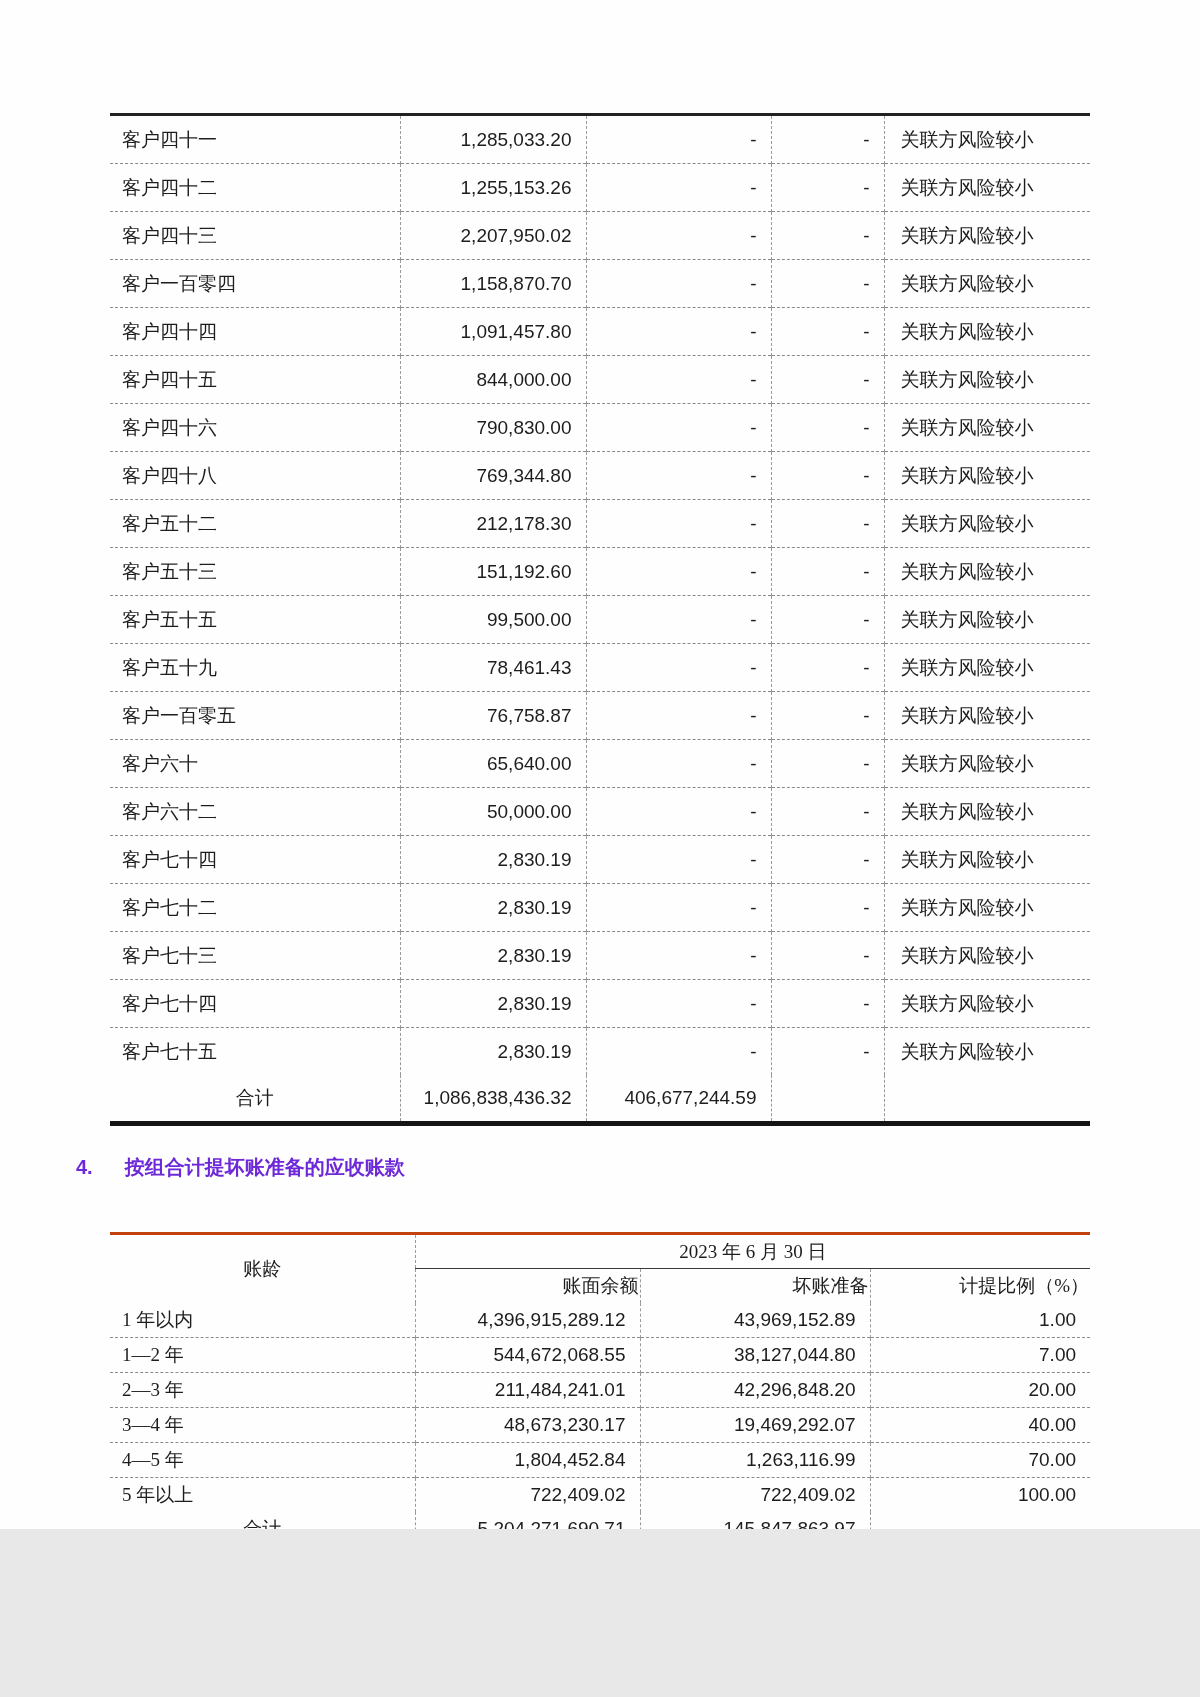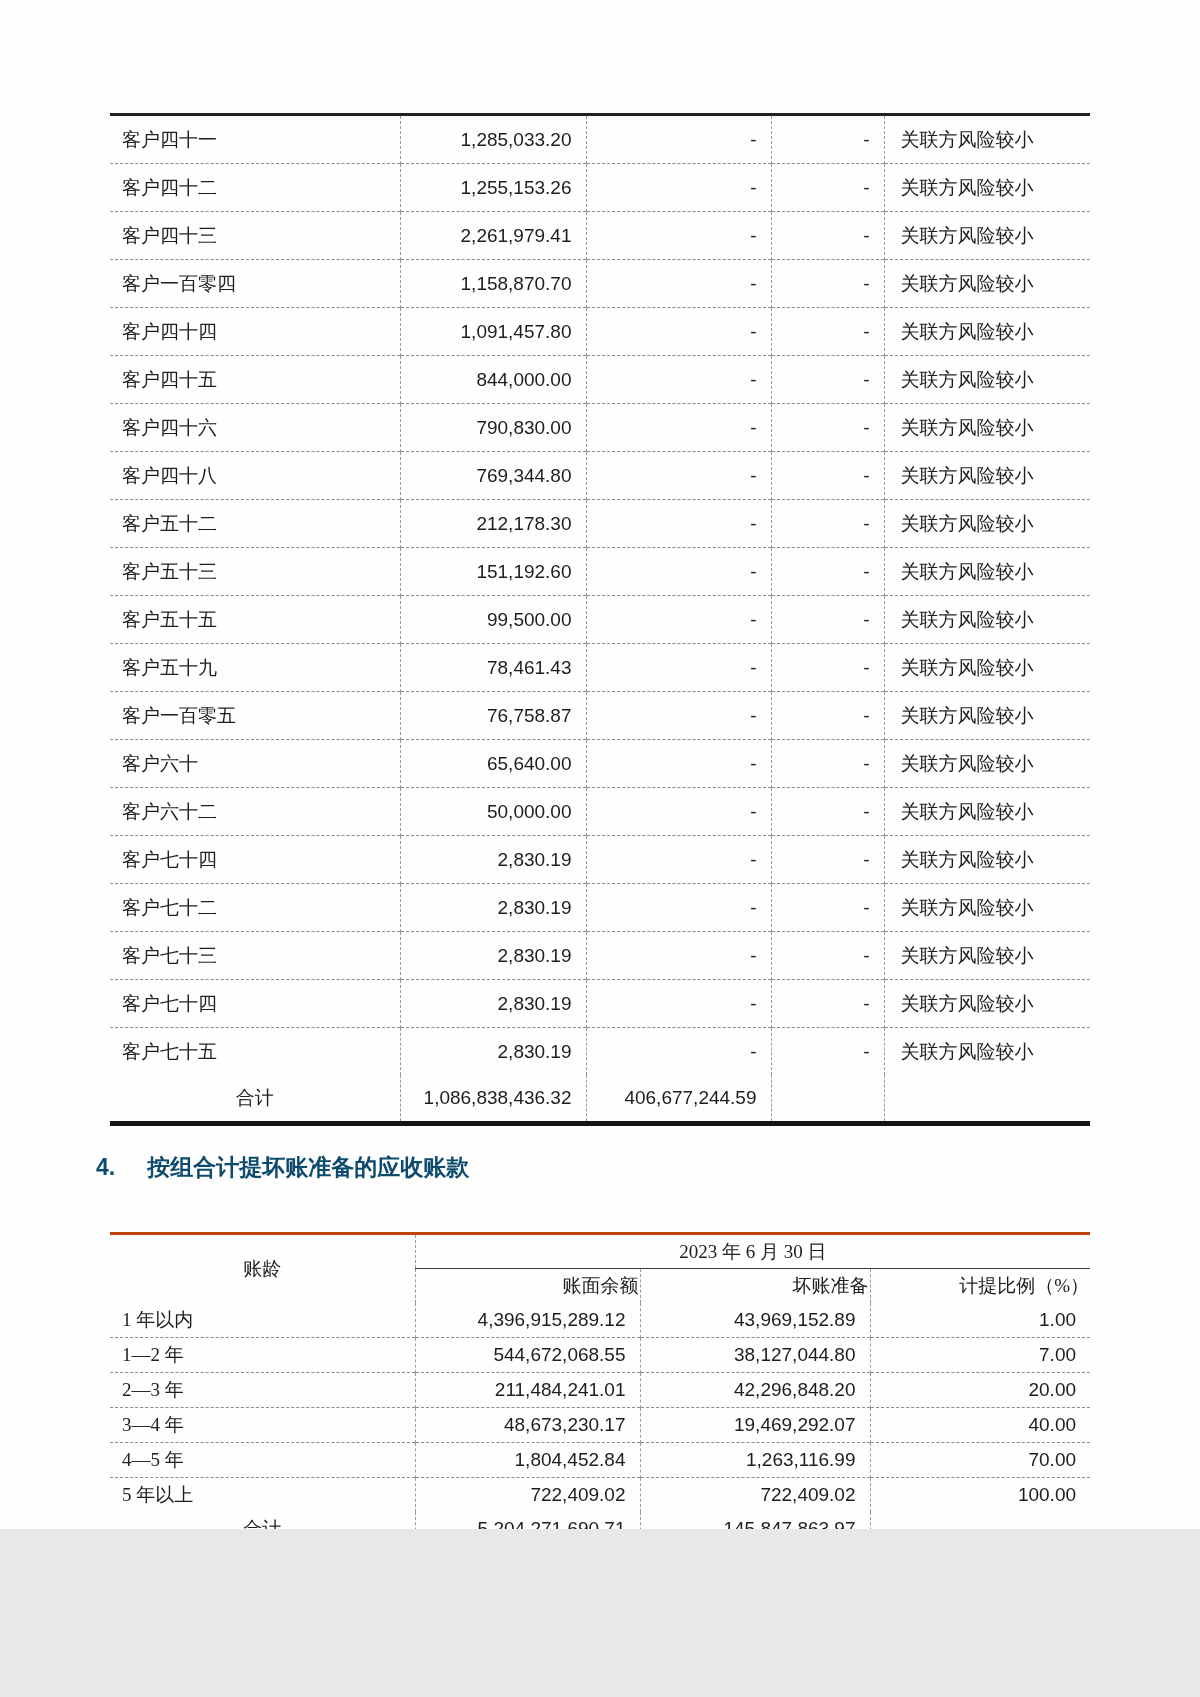--- a/index.html
+++ b/index.html
@@ -31,21 +31,21 @@
   
   .c-name{text-align:left;padding-left:12px;}
   .c-num{text-align:right;padding-right:14px;
          font-family:"Liberation Sans","DejaVu Sans",sans-serif;font-size:18px;}
   .c-dash{text-align:right;padding-right:14px;
           font-family:"Liberation Sans","DejaVu Sans",sans-serif;}
   .c-note{text-align:left;padding-left:16px;}
   .c-center{text-align:center;}
   
   .heading{
-    margin:26px 0 0 96px;font-size:23px;font-weight:bold;color:#0c4a6e;
+    margin:26px 0 0 76px;font-size:20px;font-weight:bold;color:#6d28d9;
     font-family:"Liberation Sans","DejaVu Sans",sans-serif;line-height:30px;
   }
   .heading .h-num{display:inline-block;margin-right:32px;}
   .footer{
     margin-top:36px;text-align:left;font-size:17px;letter-spacing:1px;color:#2a2a2a;
   }
 </style>
 </head>
 <body>
 
@@ -69,21 +69,21 @@
         </tr>
         <tr>
           <td class="c-name">客户四十二</td>
           <td class="c-num">1,255,153.26</td>
           <td class="c-dash">-</td>
           <td class="c-dash">-</td>
           <td class="c-note">关联方风险较小</td>
         </tr>
         <tr>
           <td class="c-name">客户四十三</td>
-          <td class="c-num">2,261,979.41</td>
+          <td class="c-num">2,207,950.02</td>
           <td class="c-dash">-</td>
           <td class="c-dash">-</td>
           <td class="c-note">关联方风险较小</td>
         </tr>
         <tr>
           <td class="c-name">客户一百零四</td>
           <td class="c-num">1,158,870.70</td>
           <td class="c-dash">-</td>
           <td class="c-dash">-</td>
           <td class="c-note">关联方风险较小</td>

